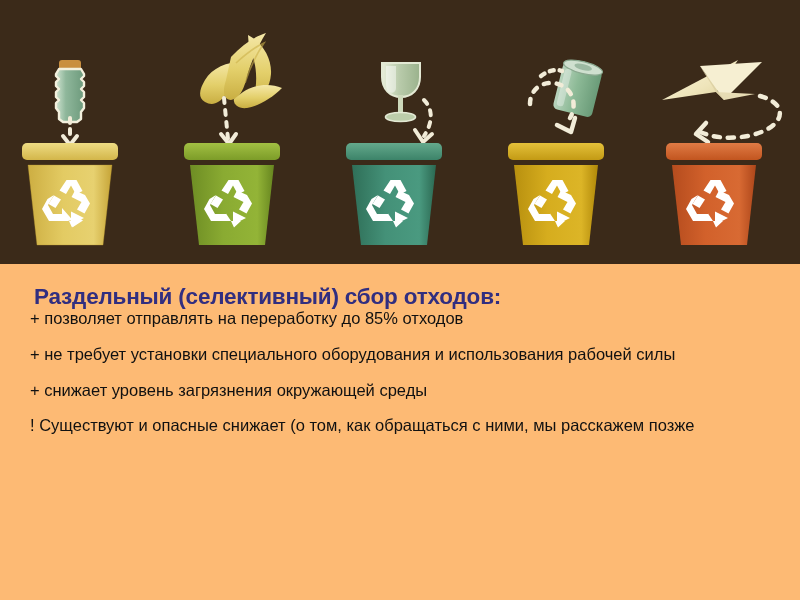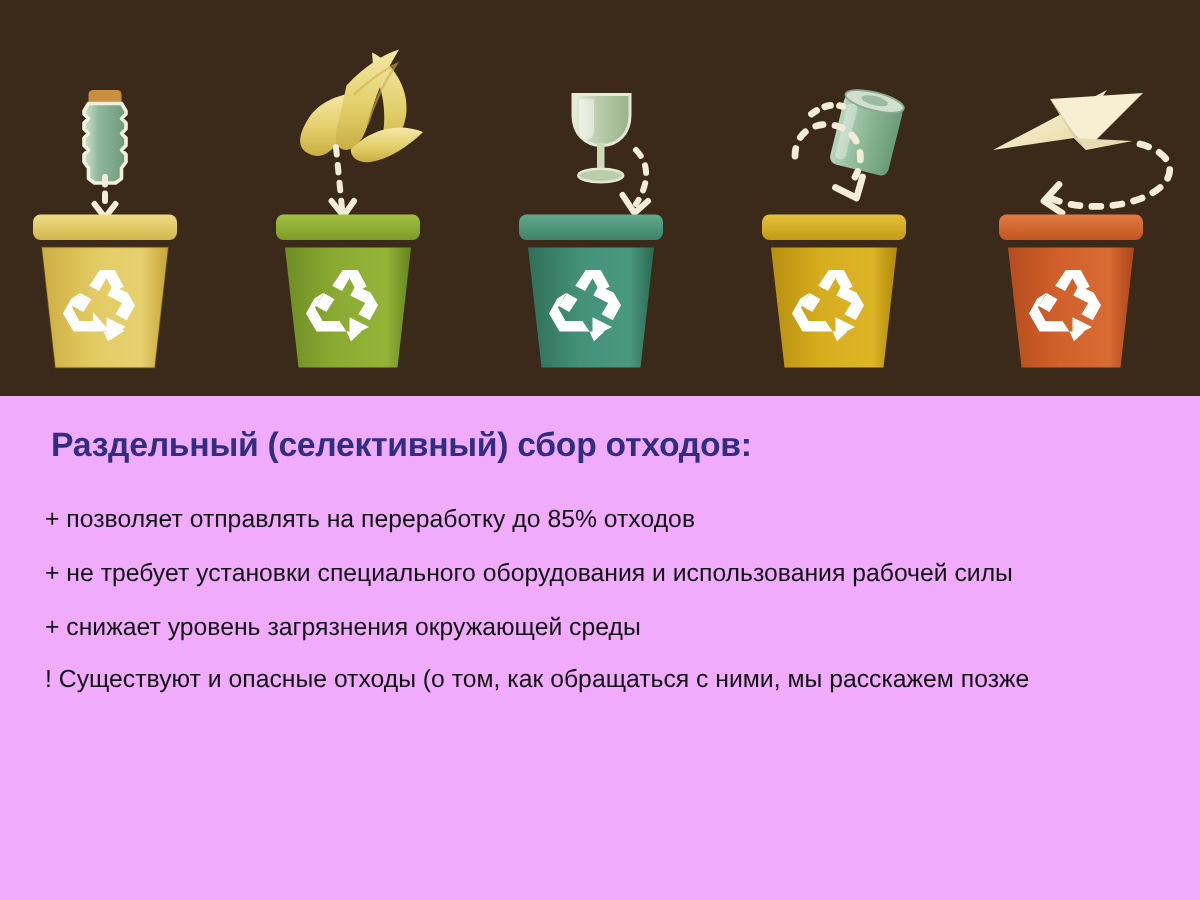--- a/index.html
+++ b/index.html
@@ -15,31 +15,31 @@
   .illus{
     position:absolute;left:0;top:0;width:800px;height:264px;
     background:#3b2a19;
     overflow:hidden;
   }
   .scene{position:absolute;left:0;top:0;width:800px;height:264px;}
 
   
   .content{
     position:absolute;left:0;top:264px;width:800px;height:336px;
-    background:#f0abfc;
+    background:#fdba74;
   }
   .title{
     position:absolute;left:34px;top:20px;
     font-size:22.5px;font-weight:bold;
     color:#312e80;
     letter-spacing:-0.2px;
     white-space:nowrap;
   }
   .bullets{
-    position:absolute;left:30px;top:72px;width:712px;
+    position:absolute;left:30px;top:44px;width:712px;
   }
   .bullet{
     font-size:16.5px;
     color:#111111;
     line-height:1.32;
     margin-bottom:14px;
   }
 </style>
 </head>
 <body>
@@ -262,17 +262,17 @@
       </g>
     </svg>
   </div>
 
   <div class="content">
     <div class="title">Раздельный (селективный) сбор отходов:</div>
     <div class="bullets">
       <div class="bullet">+ позволяет отправлять на переработку до 85% отходов</div>
       <div class="bullet">+ не требует установки специального оборудования и использования рабочей силы</div>
       <div class="bullet">+ снижает уровень загрязнения окружающей среды</div>
-      <div class="bullet">! Существуют и опасные отходы (о том, как обращаться с ними, мы расскажем позже</div>
+      <div class="bullet">! Существуют и опасные снижает (о том, как обращаться с ними, мы расскажем позже</div>
     </div>
   </div>
 
 </div>
 
 </body></html>

